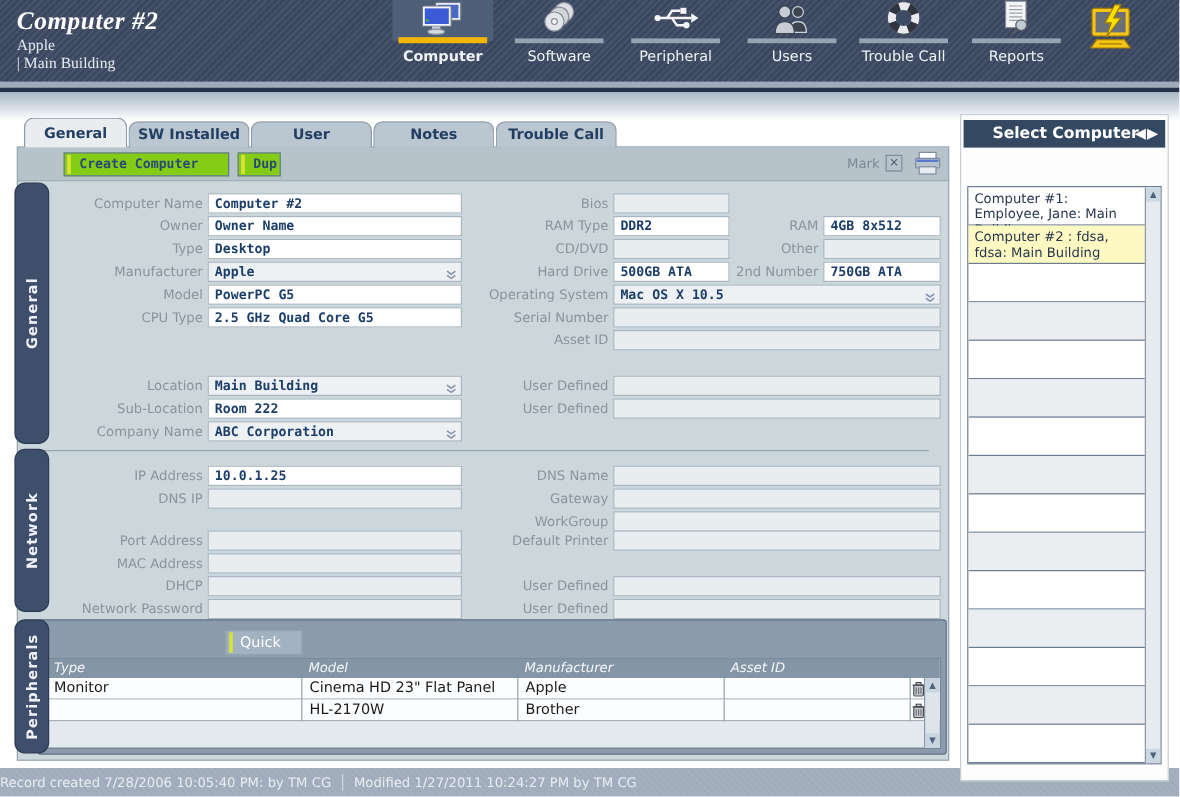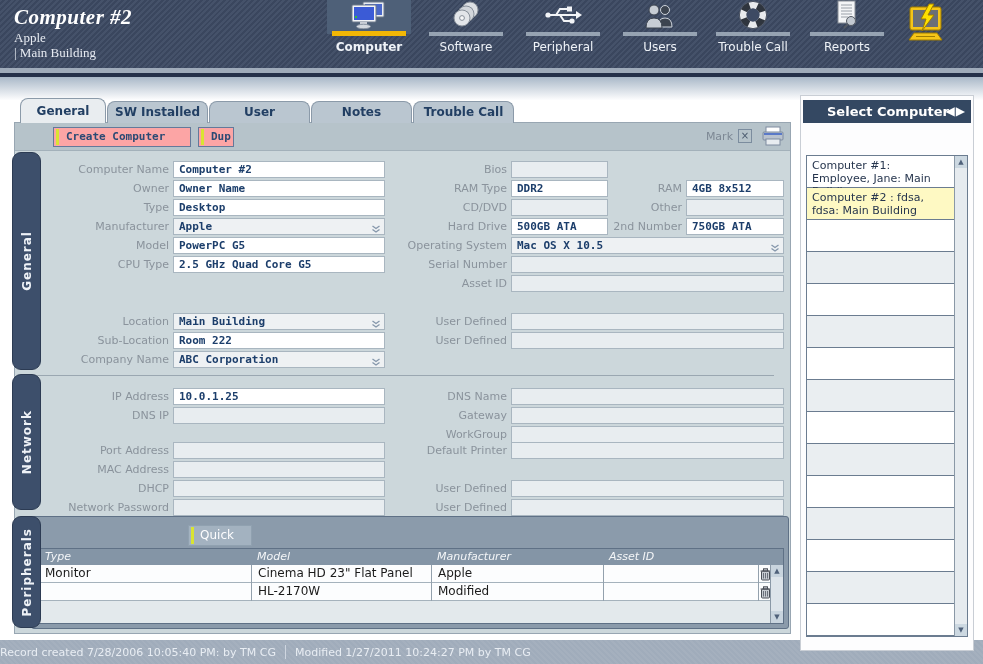--- a/index.html
+++ b/index.html
@@ -34,21 +34,21 @@
     border:1px solid #8b9aa9; border-bottom:none; border-radius:8px 8px 0 0;
     text-align:center; font-size:12px; font-weight:bold; color:#223f63; line-height:21px; z-index:2;
   }
   .tab.active { top:98px; height:25px; background:#e9edf0; line-height:25px; z-index:3; }
   
   .main-panel {
     position:absolute; left:14px; top:122px; width:777px; height:512px;
     background:#ccd7db; border:1px solid #98a6b2;
   }
   .strip { position:absolute; left:0; top:0; width:775px; height:28px; background:#b6c3ca; border-bottom:1px solid #a3b1ba; }
-  .cbtn { position:absolute; top:4px; height:20px; background:#fca5a5; border:1px solid #64799a;
+  .cbtn { position:absolute; top:4px; height:20px; background:#84cc16; border:1px solid #64799a;
     color:#2a4a74; font:bold 11px "DejaVu Sans Mono", monospace; line-height:18px; padding-left:12px; cursor:default; }
   .cbtn::before { content:""; position:absolute; left:2px; top:1px; bottom:1px; width:3px; background:#d9e432; }
   .mark-label { position:absolute; left:660px; top:7px; width:58px; text-align:right; font-size:11px; color:#7d8894; }
   .mark-box { position:absolute; left:723px; top:6px; width:14px; height:14px; border:1px solid #7b8c9e;
     font-size:10px; line-height:12px; text-align:center; color:#4a5a6e; background:transparent; }
   .printer-btn { position:absolute; left:746px; top:3px; width:24px; height:21px; cursor:default; }
   .fl { position:absolute; height:17px; line-height:17px; font-size:11px; color:#8a939c; text-align:right; white-space:nowrap; }
   .fi { position:absolute; height:17px; border:1px solid #a9b6c0; font:bold 11px "DejaVu Sans Mono", monospace;
     color:#1c3e6b; line-height:15px; padding-left:5px; overflow:hidden; white-space:nowrap; }
   .fi.filled { background:#ffffff; }
@@ -370,21 +370,21 @@
                 <g stroke="#6a707a">
                   <line x1="3.5" y1="5" x2="3.5" y2="10.5"></line>
                   <line x1="5.5" y1="5" x2="5.5" y2="10.5"></line>
                   <line x1="7.5" y1="5" x2="7.5" y2="10.5"></line>
                 </g>
               </svg>
           </span>
         </div>
         <div class="prow" style="top:34px">
           <span class="pc" style="left:212px;width:180px">HL-2170W</span>
-          <span class="pc" style="left:392px;width:172px">Modified</span>
+          <span class="pc" style="left:392px;width:172px">Brother</span>
           <span class="pc" style="left:564px;width:155px"></span>
           <span class="ptrash">
             <svg width="11" height="13" viewBox="0 0 11 13">
                 <rect x="1.5" y="3" width="8" height="9" rx="1" fill="#c8ccd2" stroke="#4a4f57"></rect>
                 <line x1="0.5" y1="3" x2="10.5" y2="3" stroke="#4a4f57"></line>
                 <rect x="3.5" y="0.8" width="4" height="2" fill="#c8ccd2" stroke="#4a4f57"></rect>
                 <g stroke="#6a707a">
                   <line x1="3.5" y1="5" x2="3.5" y2="10.5"></line>
                   <line x1="5.5" y1="5" x2="5.5" y2="10.5"></line>
                   <line x1="7.5" y1="5" x2="7.5" y2="10.5"></line>

